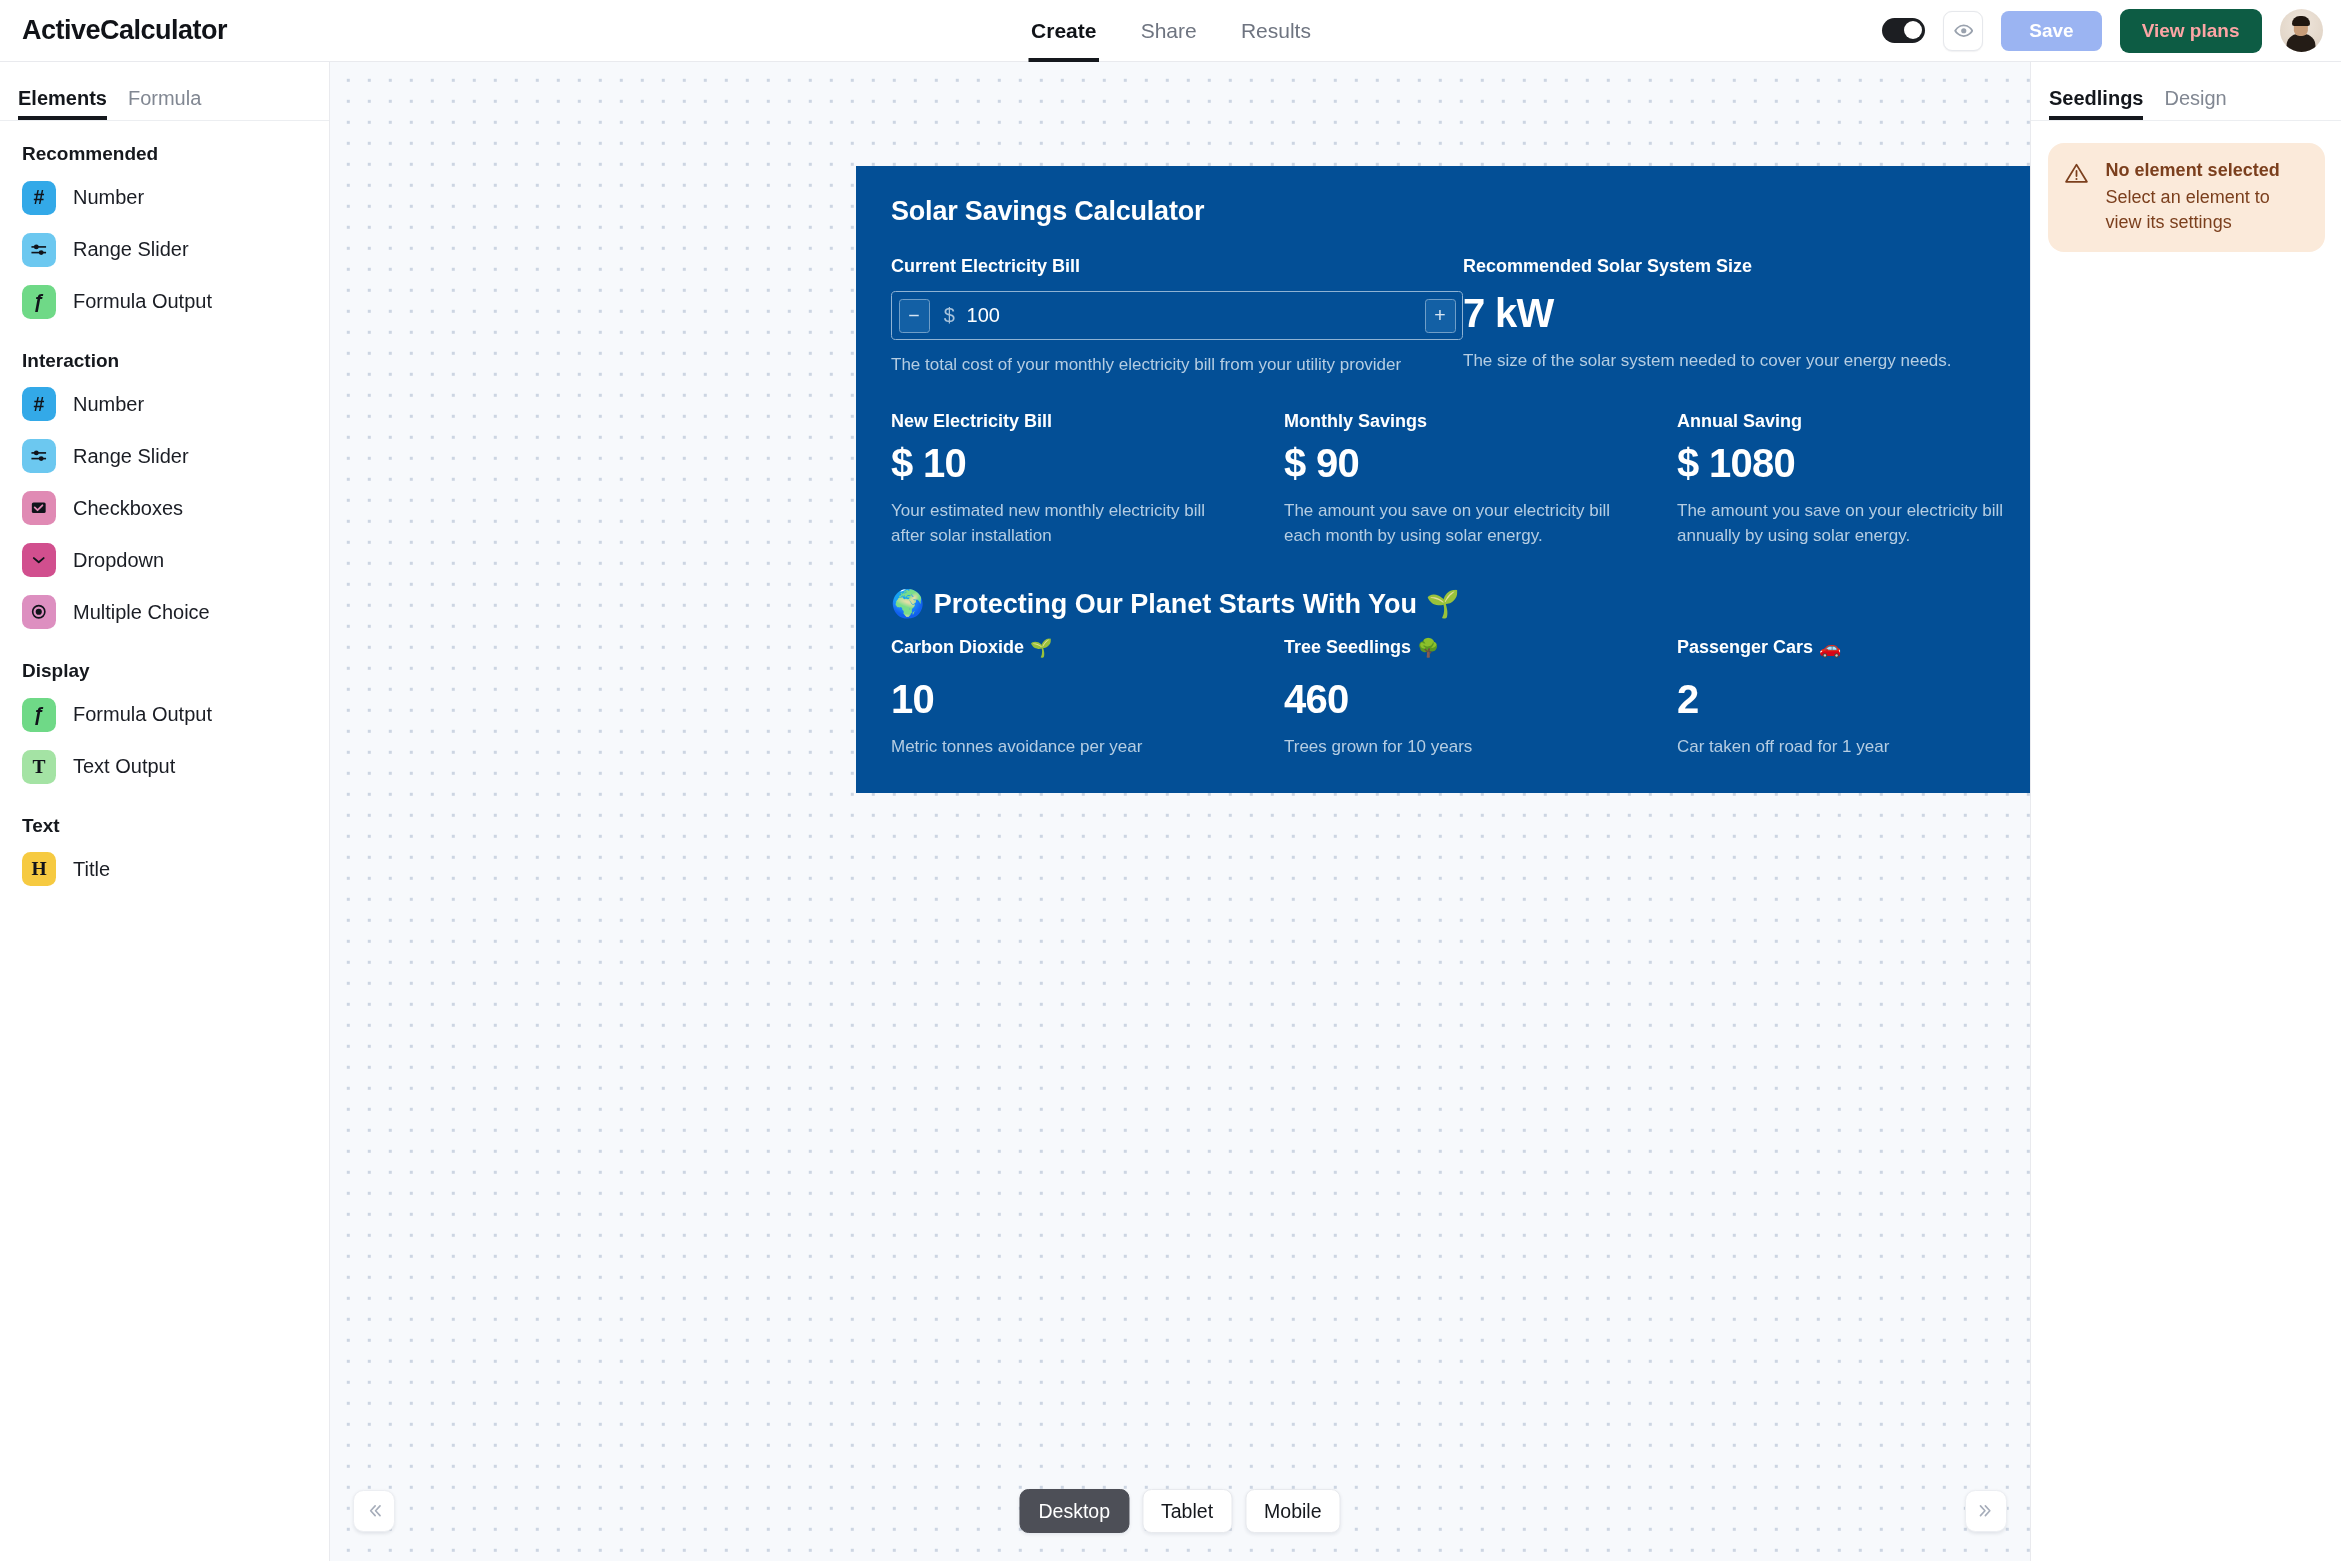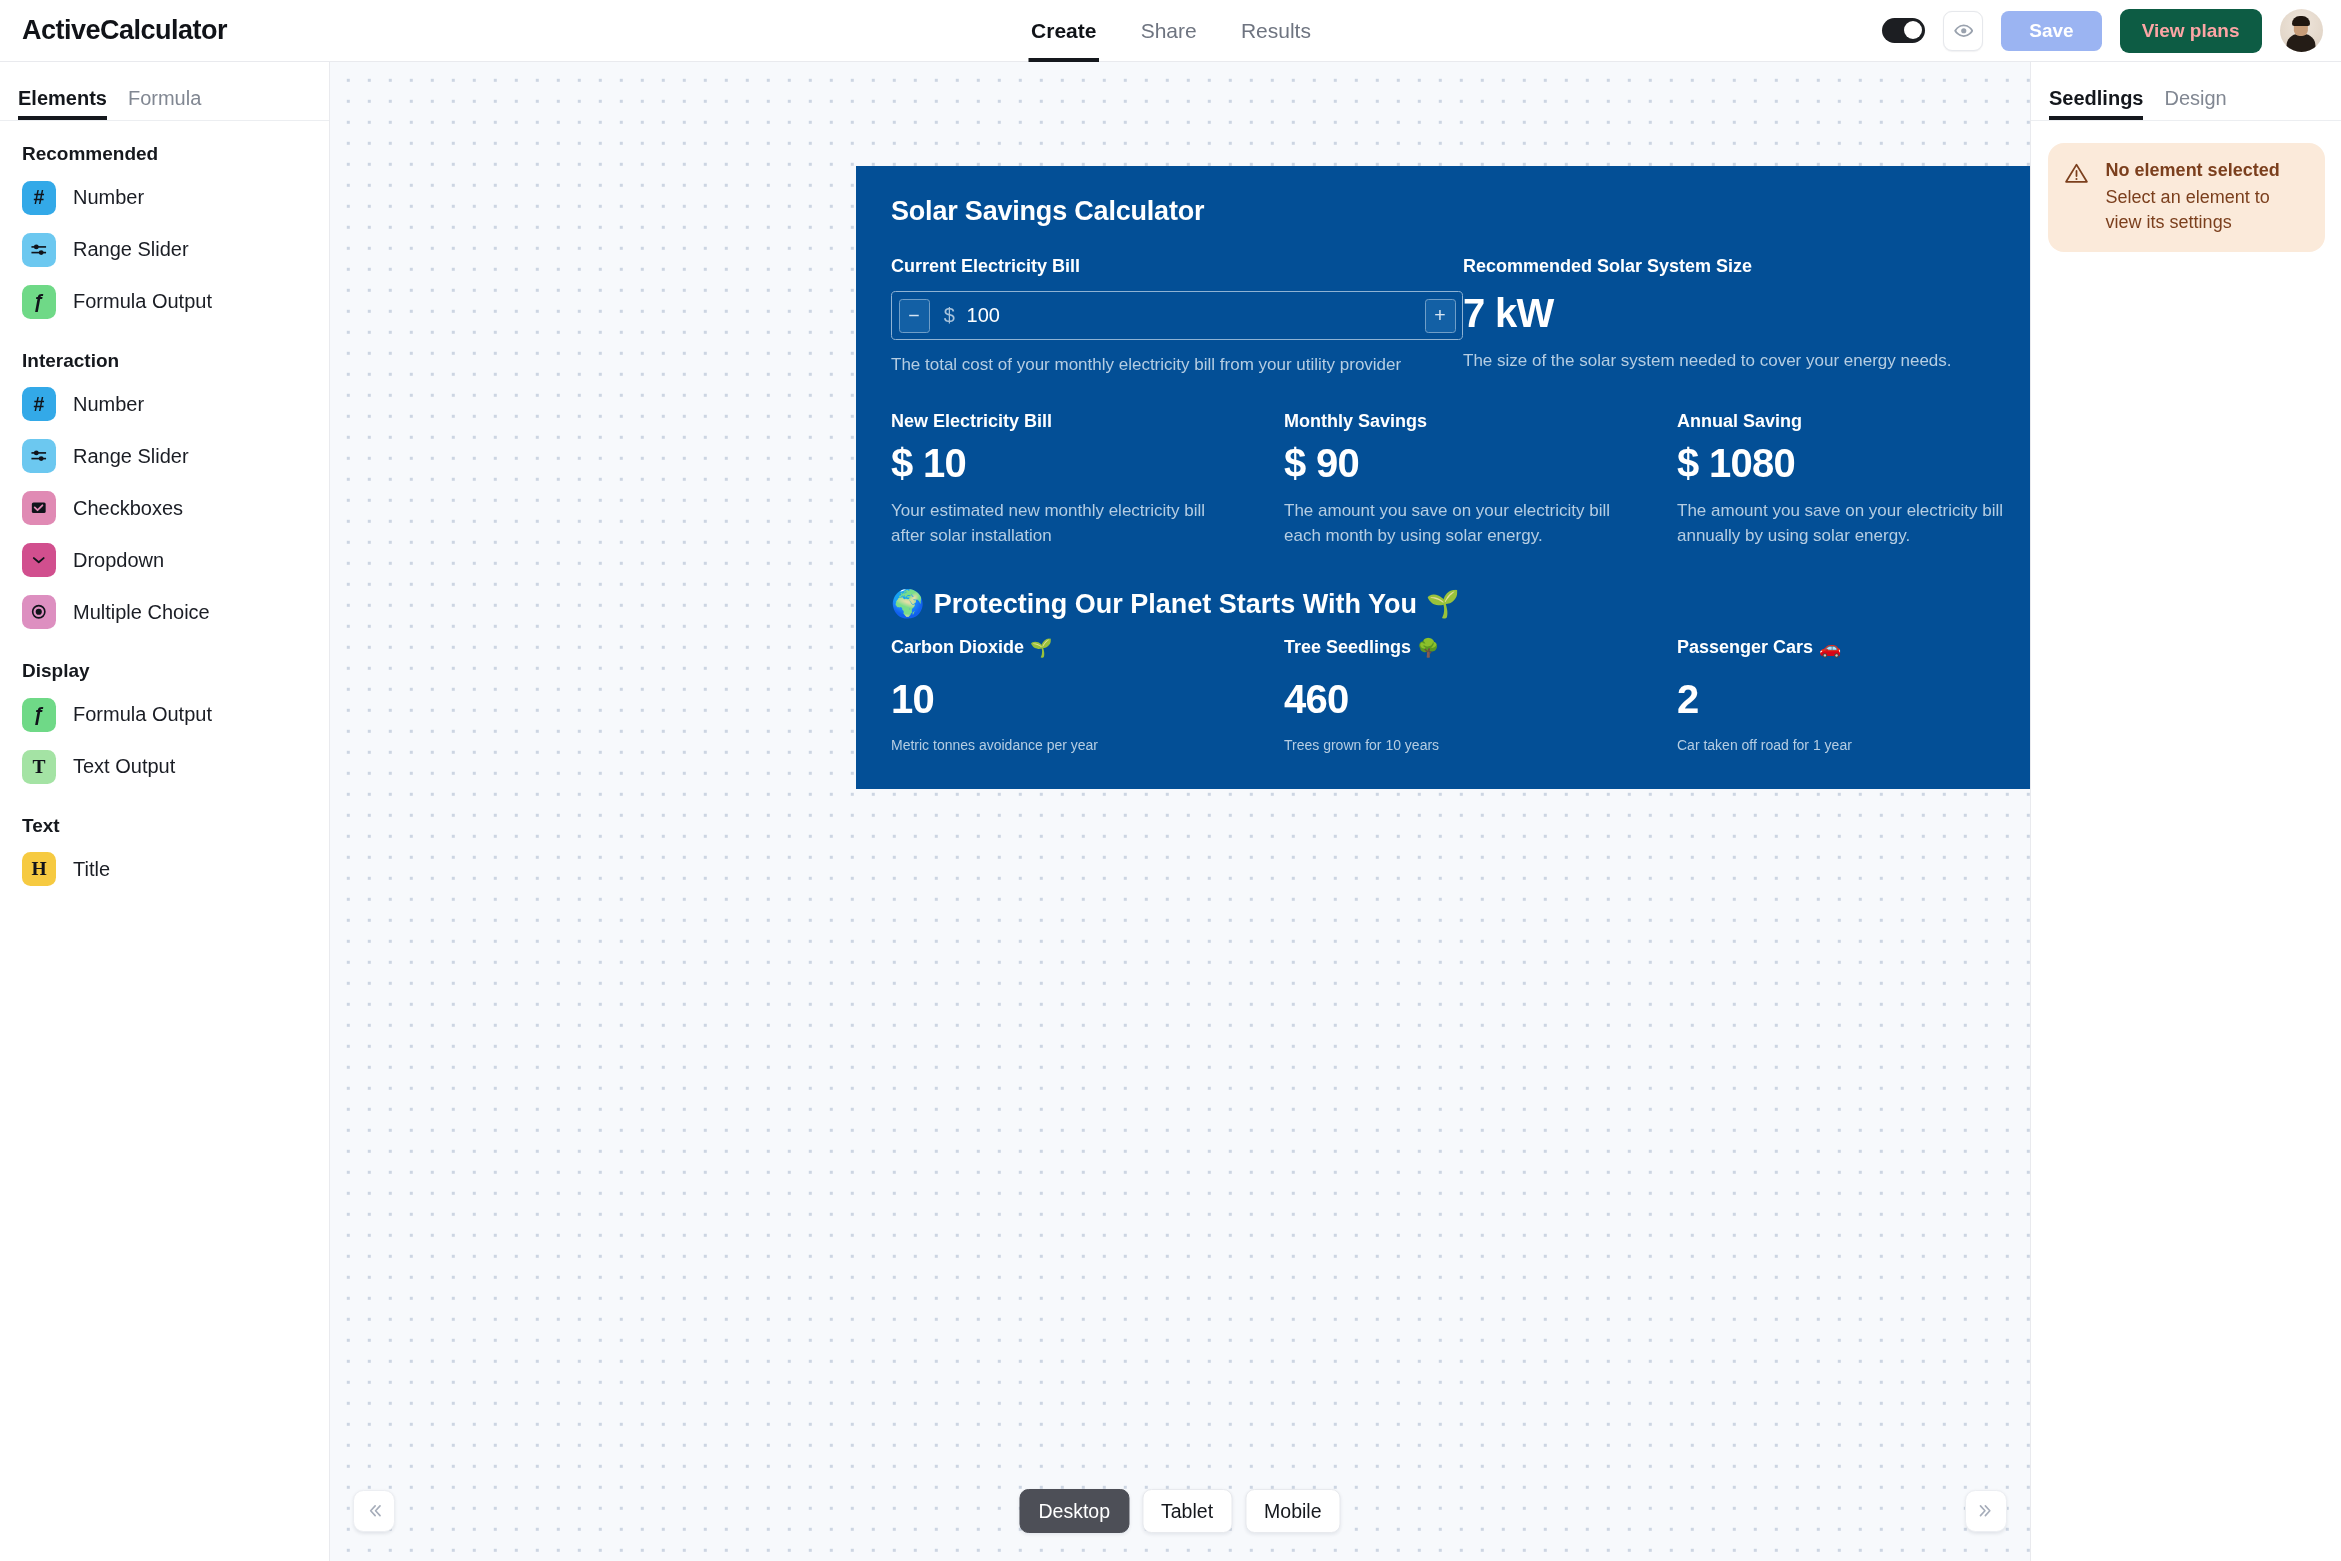--- a/index.html
+++ b/index.html
@@ -180,21 +180,21 @@
     font-size: 27px; font-weight: 700; margin-top: 40px; margin-bottom: 17px;
     display: flex; align-items: center; gap: 9px;
   }
   .eco-row { display: flex; margin-top: 10.4px; }
   .eco-col { width: 416px; }
   .eco-label {
     font-size: 18px; font-weight: 700; margin-bottom: 18px;
     display: flex; align-items: flex-start; gap: 6.5px;
   }
   .eco-value { font-size: 40px; font-weight: 700; letter-spacing: -0.7px; }
-  .eco-desc { font-size: 14px; color: #b5cde2; margin-top: 14.3px; }
+  .eco-desc { font-size: 17px; color: #b5cde2; margin-top: 14.3px; }
 
   
   .bottombar {
     position: absolute; left: 0; right: 0; bottom: 29px;
     display: flex; align-items: center; padding: 0 23.4px;
   }
   .round-btn {
     width: 42px; height: 42px; border-radius: 10.4px;
     background: #ffffff; border: 1.3px solid #eceef2;
     box-shadow: 0 1.3px 3.3px rgba(20,30,50,.09);

